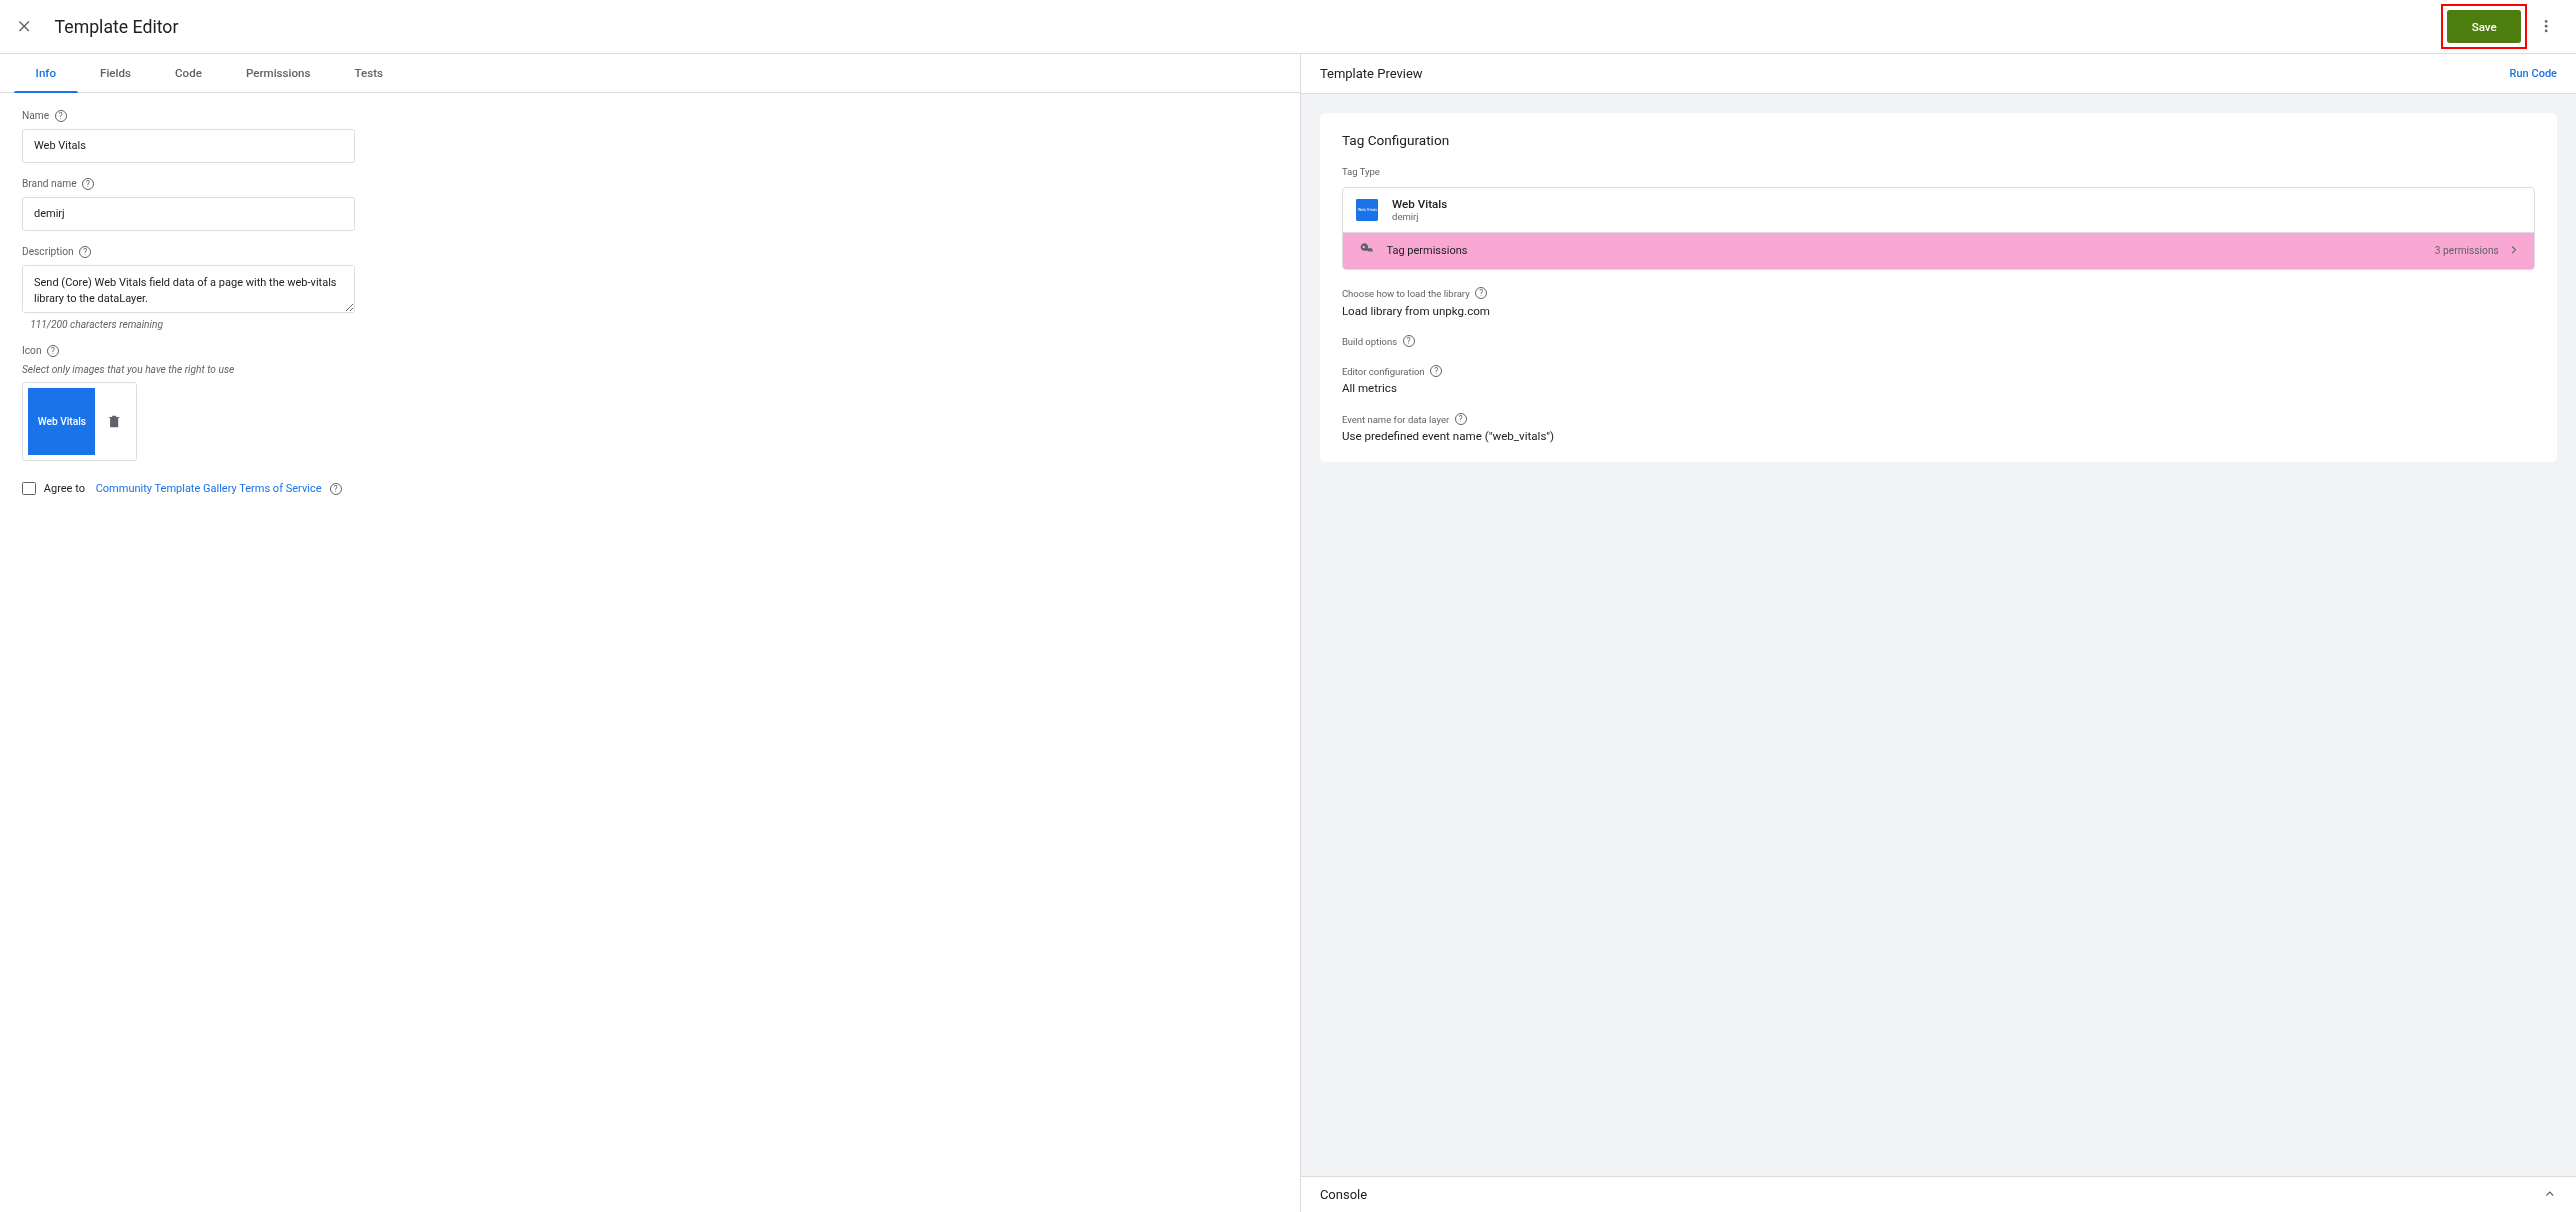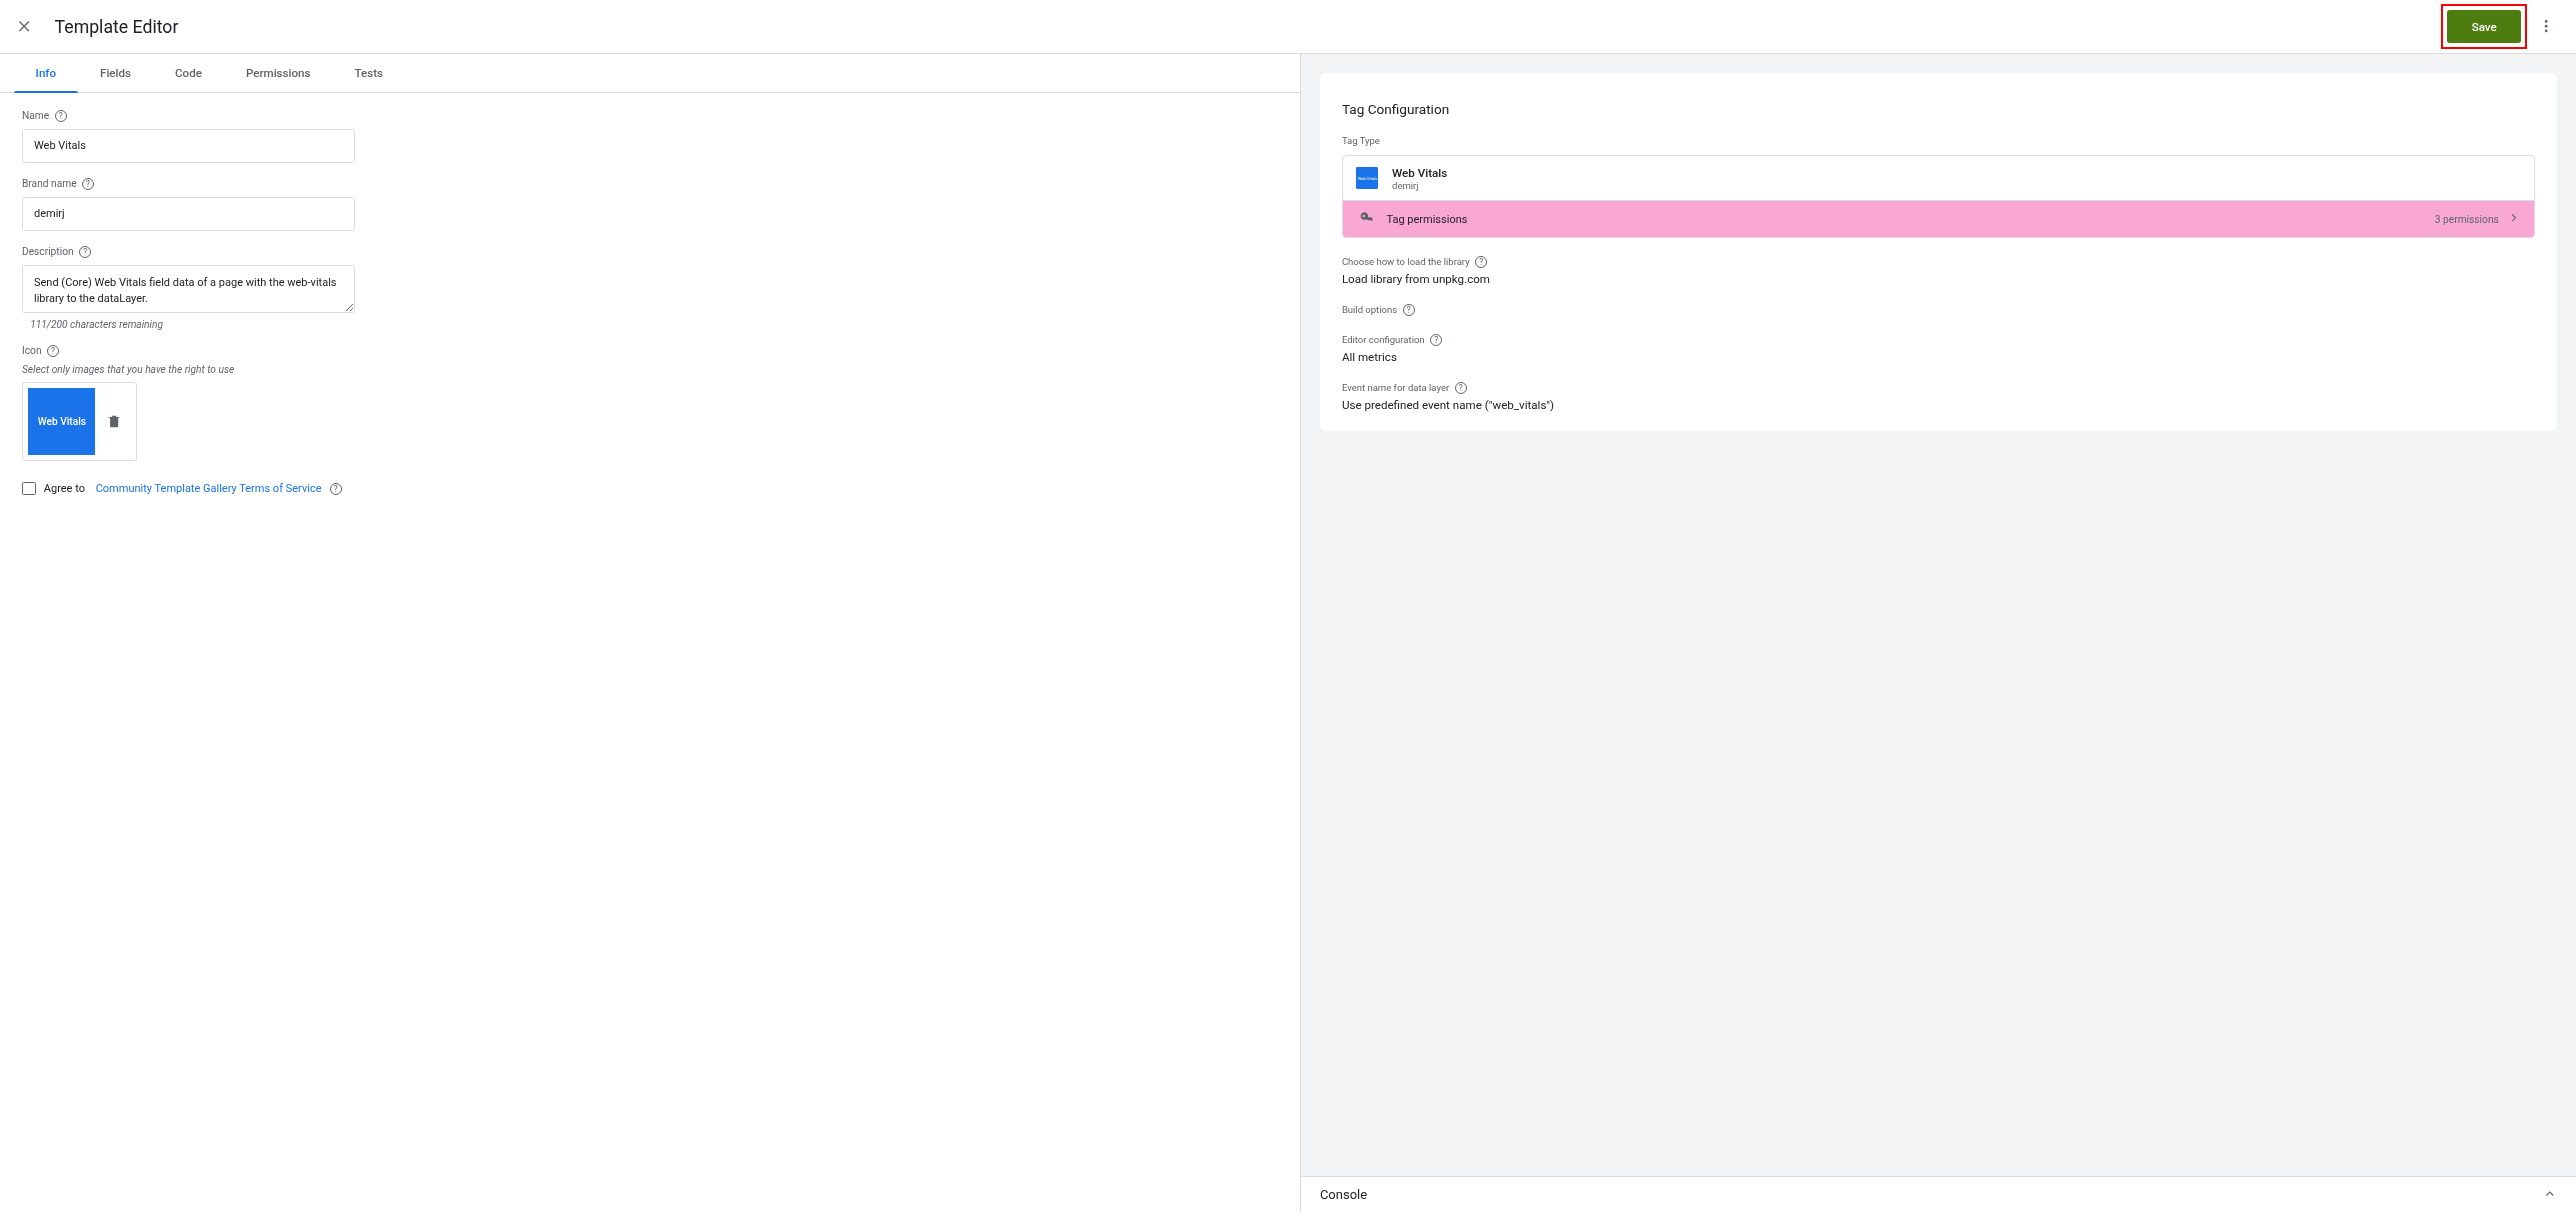--- a/index.html
+++ b/index.html
@@ -293,21 +293,20 @@
     
     .preview-card {
       background: #fff;
       border-radius: 5.4px;
       padding: 19px 22px;
     }
     
     .card-title {
       font-size: 13.6px;
       margin-bottom: 17.7px;
-      margin-top: 9px;
     }
     
     .tag-type-label {
       color: #5f6368;
       font-size: 9.5px;
       margin-bottom: 9.5px;
     }
     
     .tag-box {
       border: 0.7px solid #dadce0;
@@ -501,20 +500,24 @@
         <div class="checkbox"></div>
         <div class="checkbox-label">
           <span>Agree to </span><a href="#">Community Template Gallery Terms of Service</a>
           <span class="help-icon" style="margin-left:5.4px;">?</span>
         </div>
       </div>
     </div>
   </div>
 
   <div class="right-pane">
+    <div class="preview-header">
+      <div class="preview-title">Template Preview</div>
+      <div class="run-code">Run Code</div>
+    </div>
 
     <div class="preview-body">
       <div class="preview-card">
         <div class="card-title">Tag Configuration</div>
         <div class="tag-type-label">Tag Type</div>
 
         <div class="tag-box">
           <div class="tag-header">
             <div class="tag-icon-box">Web Vitals</div>
             <div>

